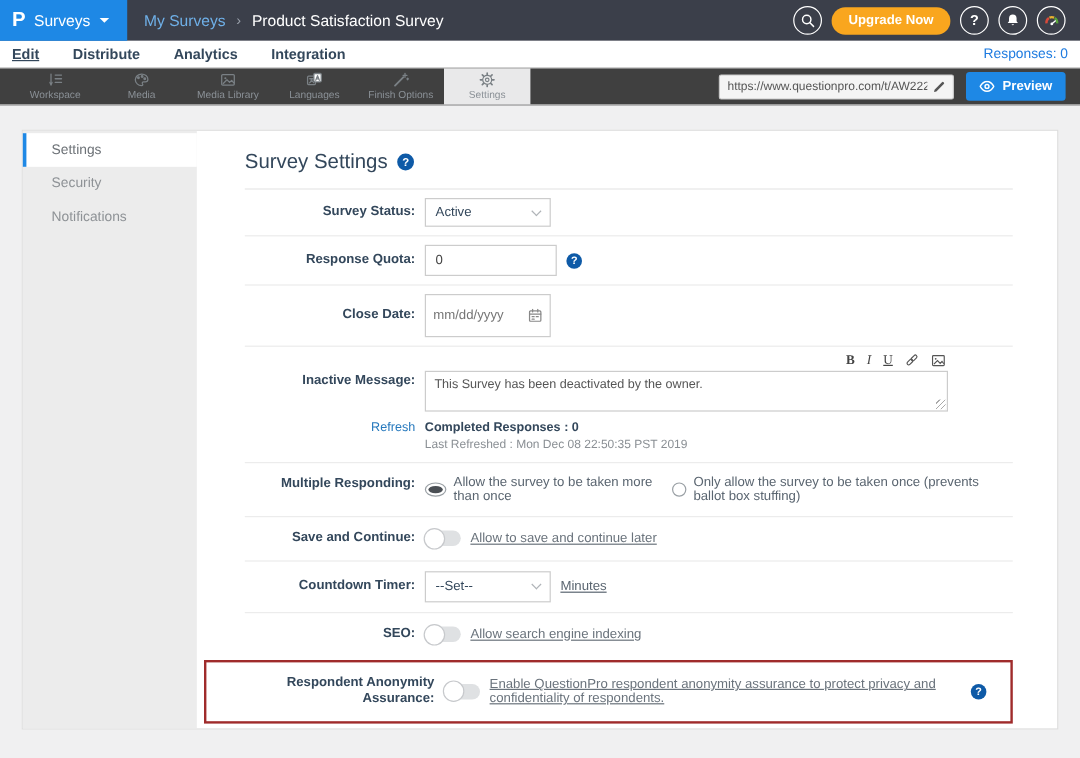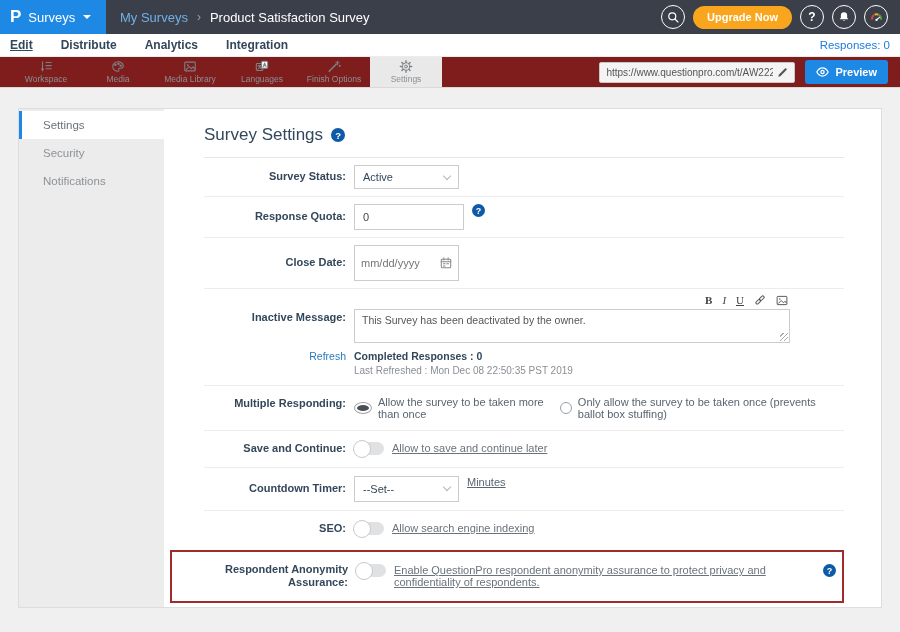--- a/index.html
+++ b/index.html
@@ -23,21 +23,21 @@
   .upgrade-btn { background:#f9a61e; color:#fff; border:none; border-radius:12px; height:23px; padding:0 14px; font-size:11px; font-weight:bold; }
 
   
   .nav-row { height:22px; background:#fff; display:flex; align-items:center; padding:0 10px; }
   .nav-tabs { display:flex; gap:28px; flex:1; }
   .nav-tab { font-size:12px; font-weight:bold; color:#33475b; text-decoration:none; cursor:pointer; }
   .nav-tab.active { text-decoration:underline; }
   .responses { font-size:11.5px; color:#1e7be0; }
 
   
-  .toolbar { height:32px; background:#7f1d1d; border-bottom:1px solid #d9d9d9; border-top:1px solid #ececec; display:flex; align-items:stretch; }
+  .toolbar { height:32px; background:#404040; border-bottom:1px solid #d9d9d9; border-top:1px solid #ececec; display:flex; align-items:stretch; }
   .tool-items { display:flex; flex:1; padding-left:10px; }
   .tool-item { width:72px; display:flex; flex-direction:column; align-items:center; justify-content:center; color:#7a8085; cursor:pointer; }
   .tool-item svg { width:14px; height:13px; display:block; }
   .tool-label { font-size:8.5px; color:#8a9096; margin-top:1px; white-space:nowrap; }
   .tool-item.active { background:#e9e9ea; }
   .toolbar-right { display:flex; align-items:center; gap:10px; padding-right:12px; }
   .url-box { display:flex; align-items:center; width:196px; height:21px; border:1px solid #c8c8c8; background:#f4f4f4; border-radius:2px; padding:0 6px; gap:4px; }
   .url-input { flex:1; border:none; background:transparent; font-size:10px; color:#555; min-width:0; }
   .url-edit { border:none; background:transparent; padding:0; display:flex; }
   .preview-btn { height:24px; background:#1e88e5; color:#fff; border:none; border-radius:3px; font-size:11px; font-weight:bold; display:flex; align-items:center; gap:6px; padding:0 11px; }
@@ -50,21 +50,21 @@
   .side-item.active { background:#fff; border-left:3px solid #1e88e5; padding-left:21px; color:#6d7277; }
 
   .main { flex:1; padding:12px 37px 0 40px; overflow:hidden; }
   .page-title-row { display:flex; align-items:center; gap:8px; padding:4px 0 12px; border-bottom:1px solid #e7e7e7; }
   .page-title { font-size:17px; color:#33475b; font-weight:400; }
   .help-badge { width:14px; height:14px; border-radius:50%; background:#0e5aa7; color:#fff; font-size:9.5px; font-weight:bold; display:inline-flex; align-items:center; justify-content:center; flex:none; cursor:pointer; }
   .help-badge.sm { width:13px; height:13px; font-size:9px; }
 
   .row { display:flex; align-items:center; border-bottom:1px solid #ececec; padding:7px 0; }
   .lbl { width:142px; text-align:right; font-size:11px; font-weight:bold; color:#33475b; flex:none; line-height:1.25; }
-  .ctrl { margin-left:8px; display:flex; gap:8px; }
+  .ctrl { margin-left:8px; display:flex; align-items:center; gap:8px; }
 
   .sel { width:105px; height:24px; border:1px solid #ccc; background:#fff; display:flex; align-items:center; justify-content:space-between; padding:0 8px; font-size:11px; color:#33475b; cursor:pointer; }
   .chev { width:6px; height:6px; border-right:1.5px solid #b0b4b8; border-bottom:1.5px solid #b0b4b8; transform:rotate(45deg); margin-top:-3px; flex:none; }
   .txt-input { width:110px; height:26px; border:1px solid #ccc; padding:0 8px; font-size:11px; color:#444; }
   .date-box { width:105px; height:36px; border:1px solid #ccc; display:flex; align-items:center; padding:0 6px; gap:1px; background:#fff; }
   .date-input { flex:1; border:none; font-size:11px; color:#999; width:60px; background:transparent; }
 
   .row.block { display:block; align-items:flex-start; padding:4px 0 9px; }
   .line1 { display:flex; align-items:flex-start; }
   .lbl-top { padding-top:18px; }
@@ -85,21 +85,21 @@
 
   .radio-group { display:flex; flex-direction:row; gap:9px; margin-left:8px; padding:3px 0; }
   .radio-line { display:flex; align-items:center; gap:6px; font-size:11px; color:#5a6570; cursor:pointer; }
   .radio { width:12px; height:12px; border:1px solid #9aa0a5; border-radius:50%; position:relative; background:#fff; flex:none; }
   .radio.sel::after { content:""; position:absolute; inset:2px; background:#4a4f54; border-radius:50%; }
 
   .toggle { width:30px; height:13px; background:#dfe1e3; border-radius:7px; position:relative; flex:none; cursor:pointer; }
   .toggle::after { content:""; position:absolute; left:-1px; top:-2.5px; width:16px; height:16px; background:#fff; border:1px solid #c7c9cc; border-radius:50%; }
   .toggle-text { font-size:11px; color:#6a737c;text-decoration:underline; }
 
-  .row-highlight { border:2px solid #9f2b2b; margin-left:-34px; margin-top:3px; padding:11px 6px; display:flex; align-items:center; }
+  .row-highlight { border:2px solid #9f2b2b; margin-left:-34px; margin-top:3px; padding:11px 20px; display:flex; align-items:center; }
   .row-highlight .lbl { width:170px; }
 
   .save-row { padding:13px 0; display:flex; }
 
   .ico { stroke:#7a8085; fill:none; stroke-width:1.2; stroke-linecap:round; stroke-linejoin:round; }
   .ico-w { stroke:#fff; fill:none; stroke-width:1.5; stroke-linecap:round; stroke-linejoin:round; }
 </style>
 </head>
 <body>
 

